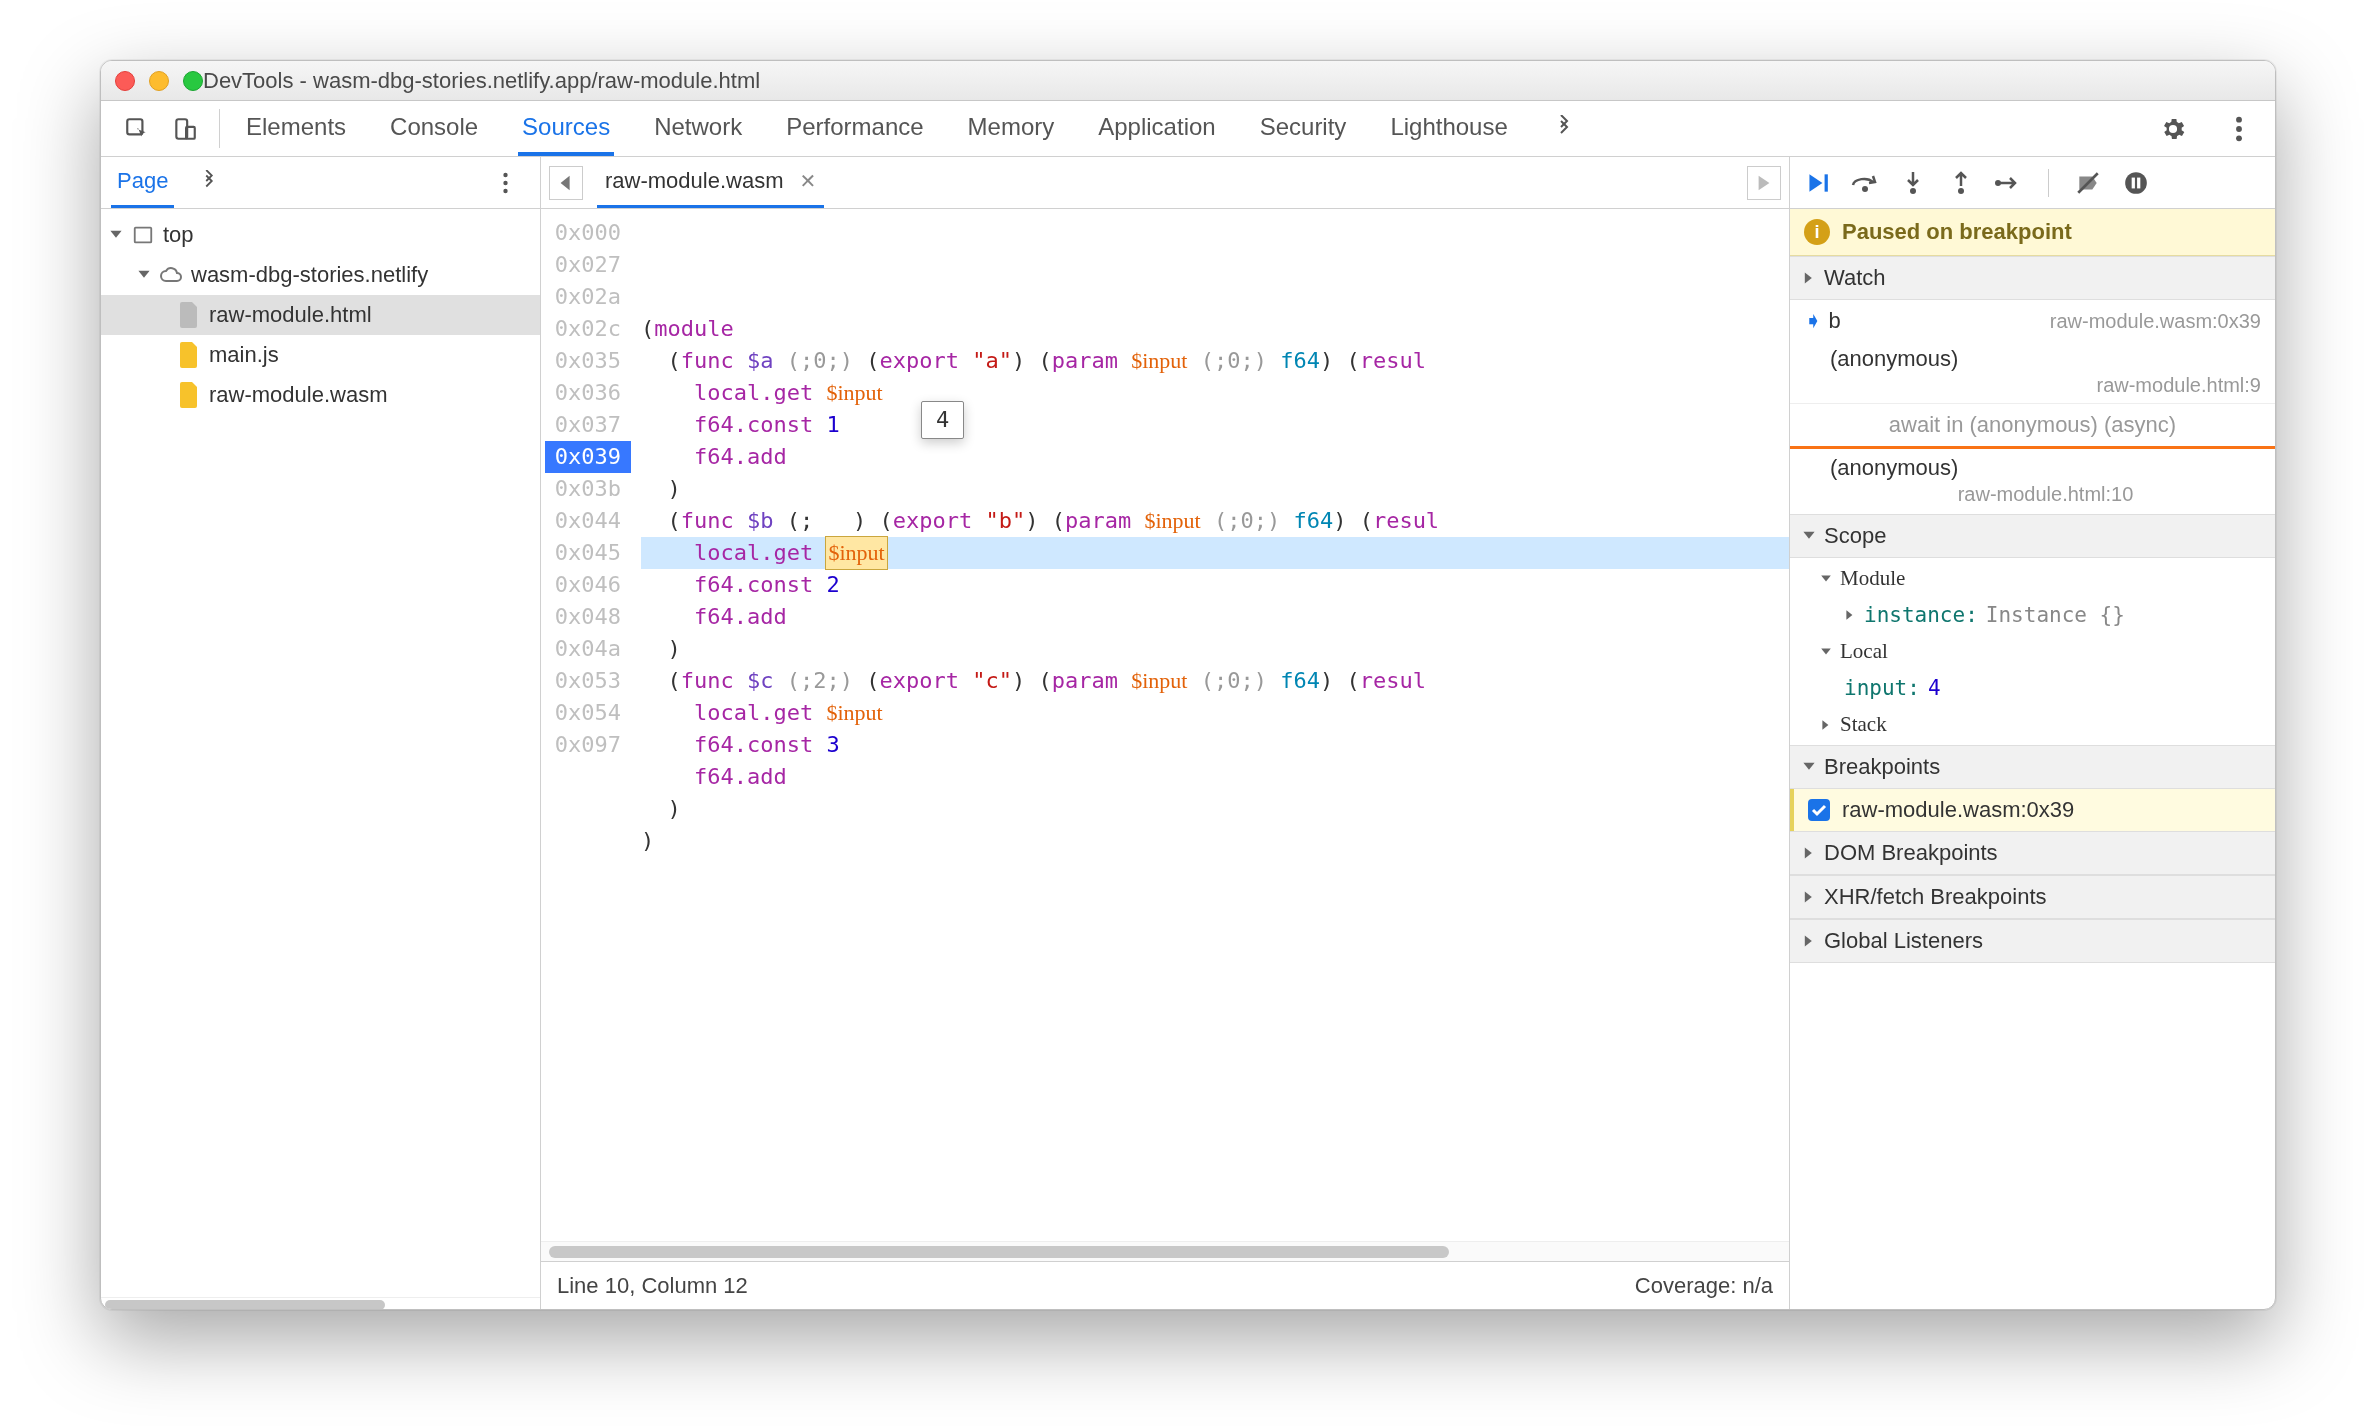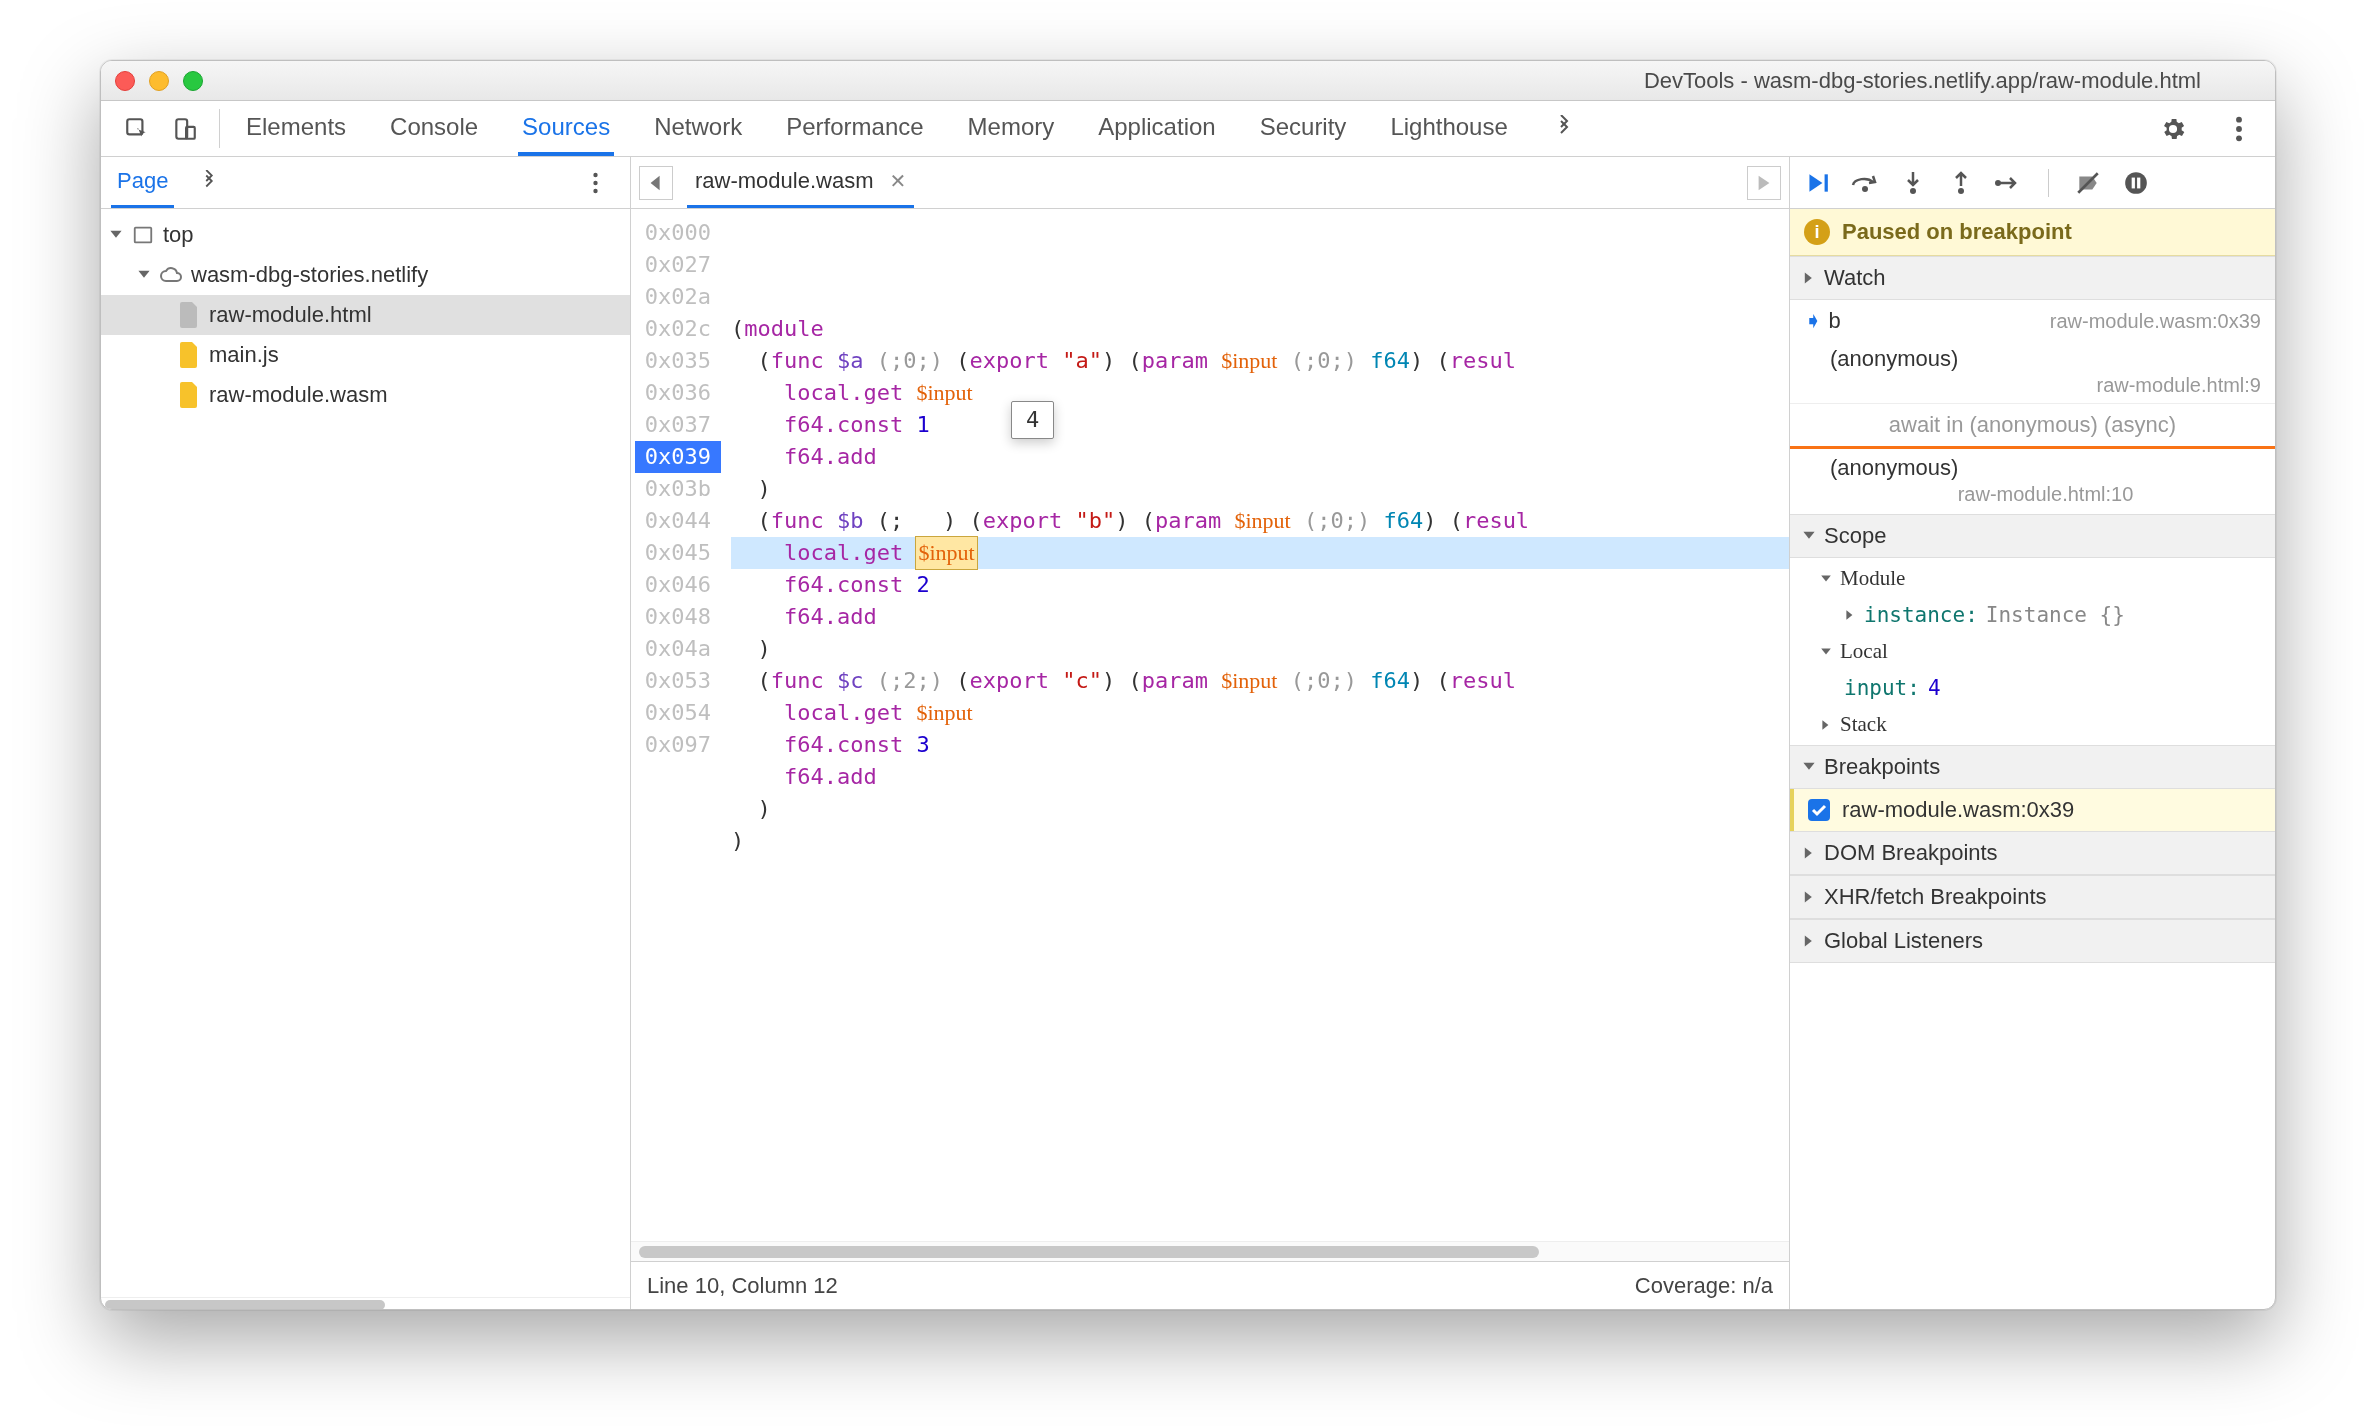--- a/index.html
+++ b/index.html
@@ -34,21 +34,21 @@
     display: flex;
     align-items: center;
     padding: 0 14px;
     flex-shrink: 0;
   }
   .traffic-lights { display: flex; gap: 14px; }
   .tl { width: 20px; height: 20px; border-radius: 50%; }
   .tl.red { background: #fc5b57; border:1px solid #e33e3a;}
   .tl.yellow { background: #fdbc2e; border:1px solid #e0a023;}
   .tl.green { background: #28c840; border:1px solid #1ba532;}
-  .title { flex:1; text-align:right; font-size: 22px; color:#4a4a4a; }
+  .title { flex:1; text-align:left; font-size: 22px; color:#4a4a4a; }
 
   
   .main-toolbar {
     height: 56px;
     border-bottom: 1px solid #d0d0d0;
     display: flex;
     align-items: stretch;
     padding: 0 12px;
     flex-shrink:0;
     color:#555;
@@ -66,21 +66,21 @@
 
   
   .body {
     flex:1;
     display:flex;
     min-height:0;
   }
 
   
   .navigator {
-    width: 530px;
+    width: 440px;
     border-right:1px solid #d0d0d0;
     display:flex; flex-direction:column;
     min-width:0;
   }
   .nav-tabs {
     height:52px;
     border-bottom:1px solid #d0d0d0;
     display:flex; align-items:center; padding:0 10px;
     gap:18px;
   }

